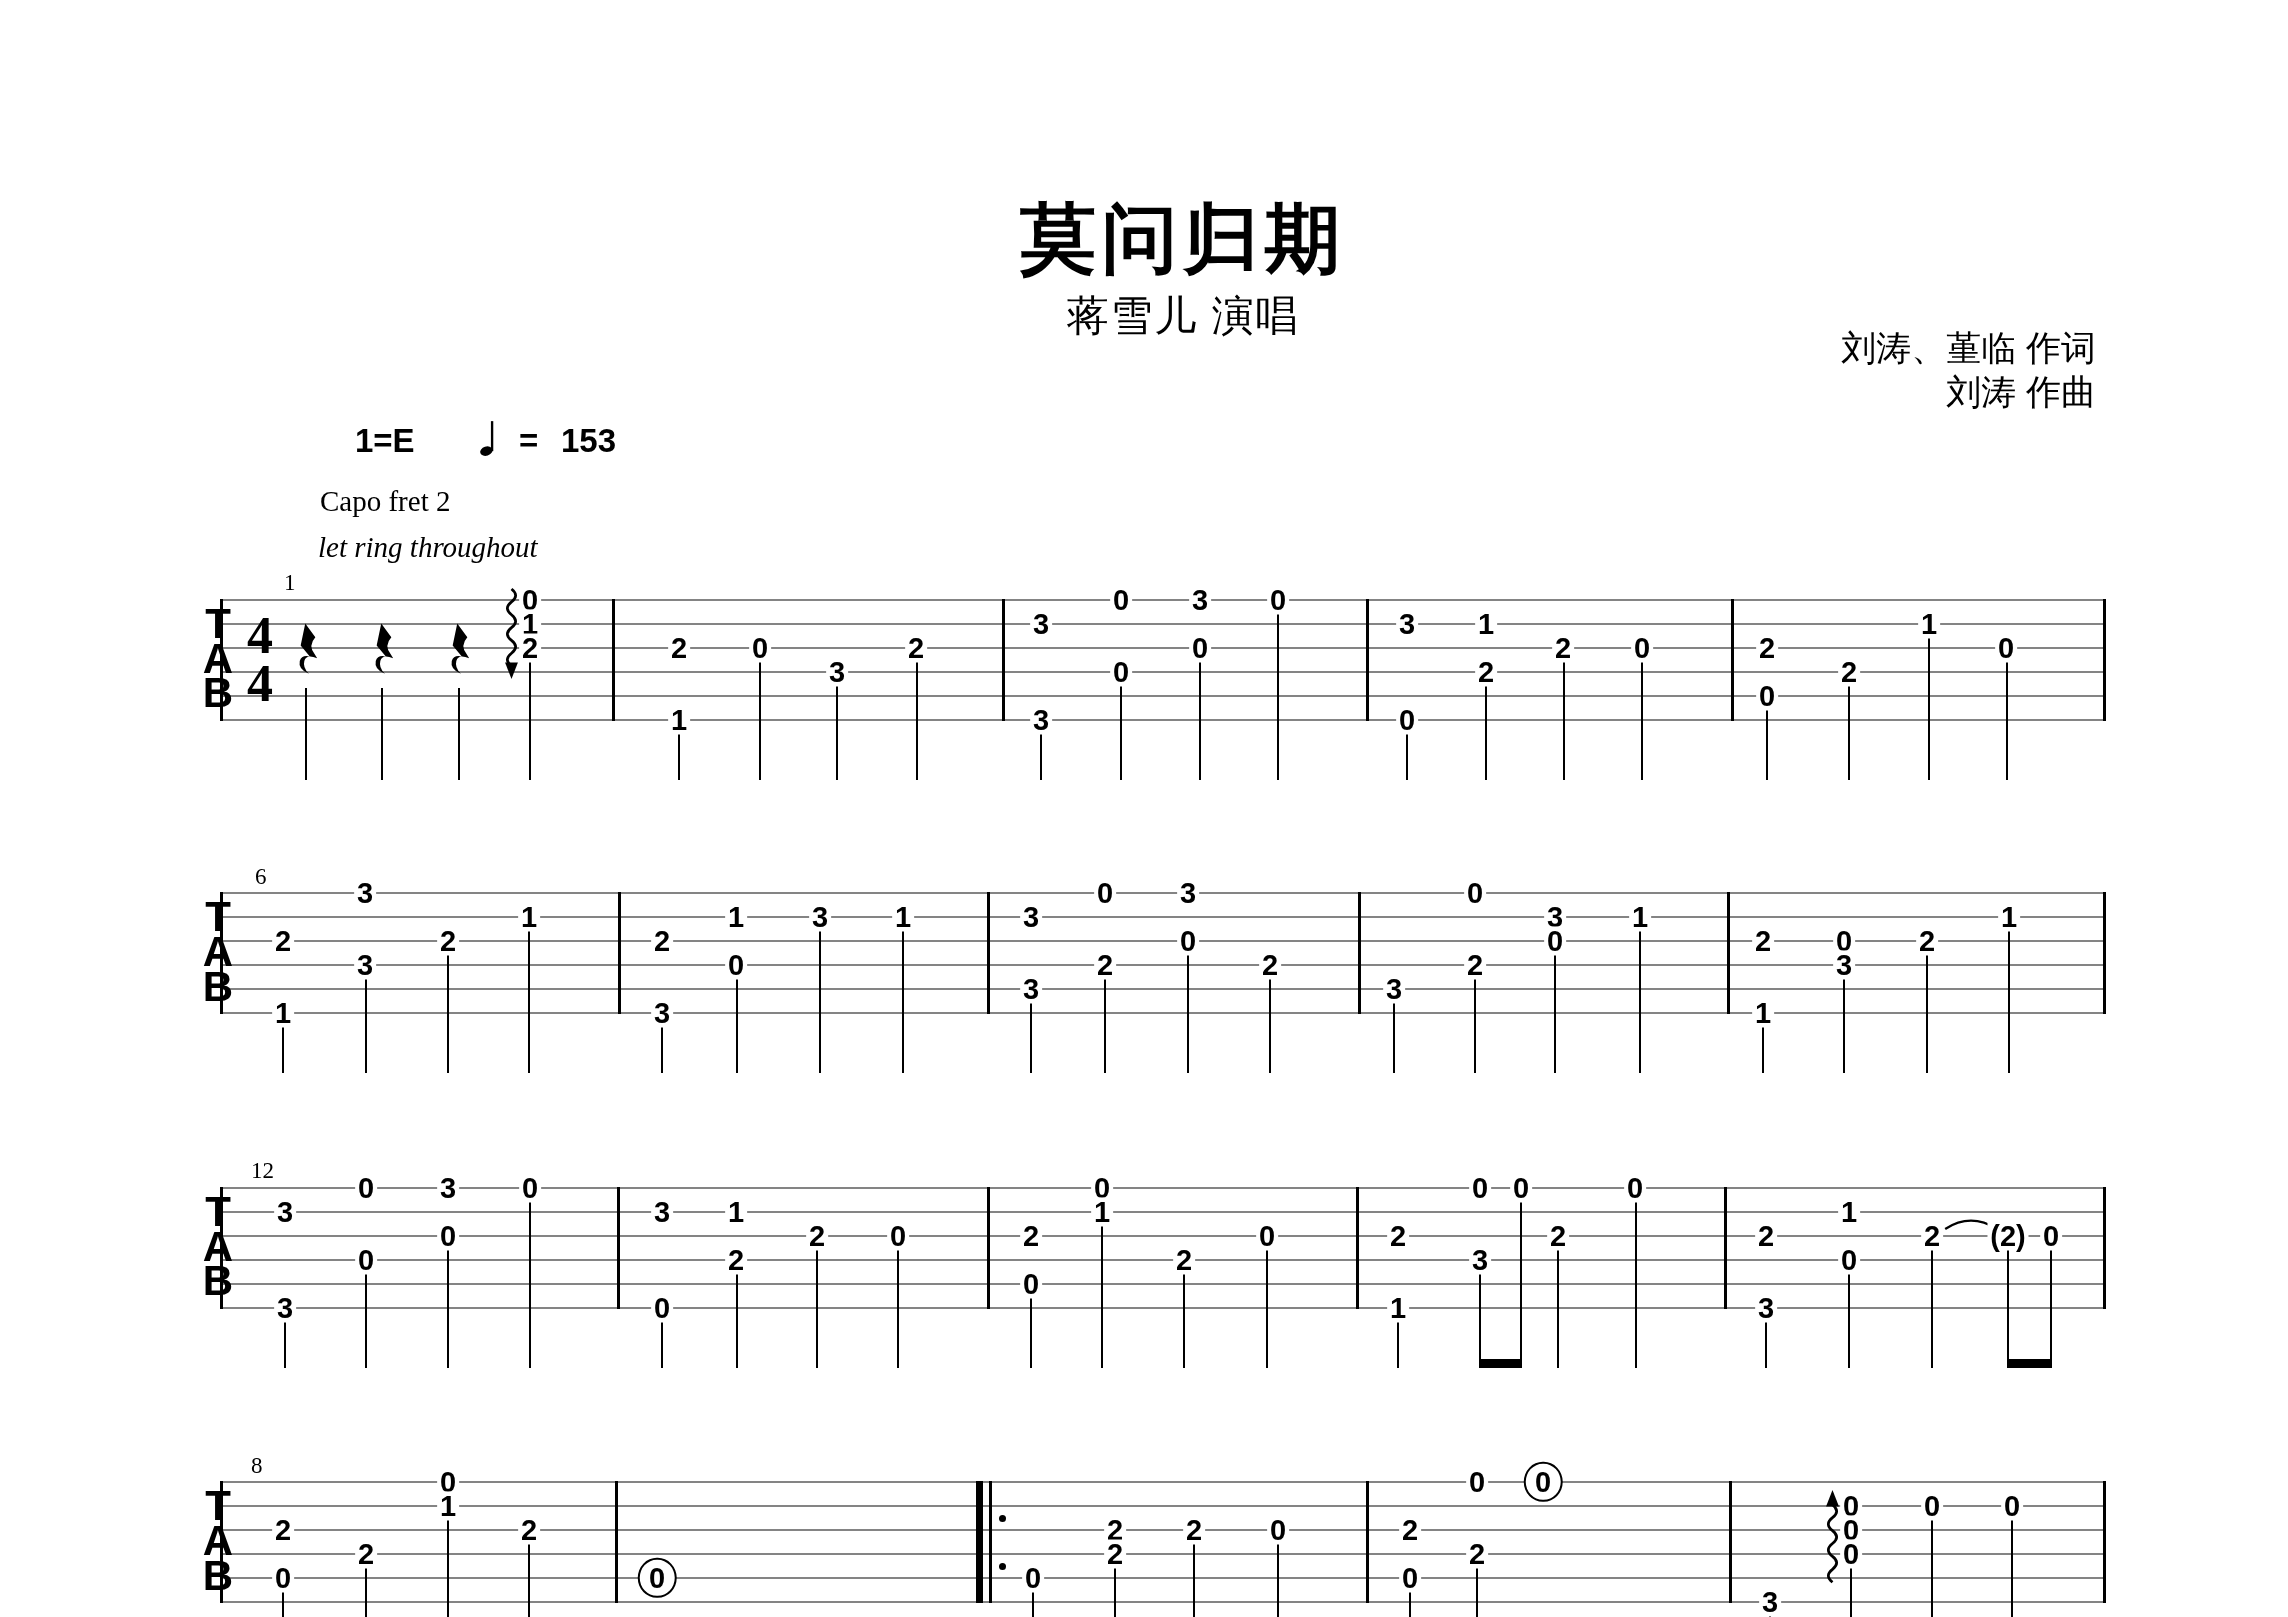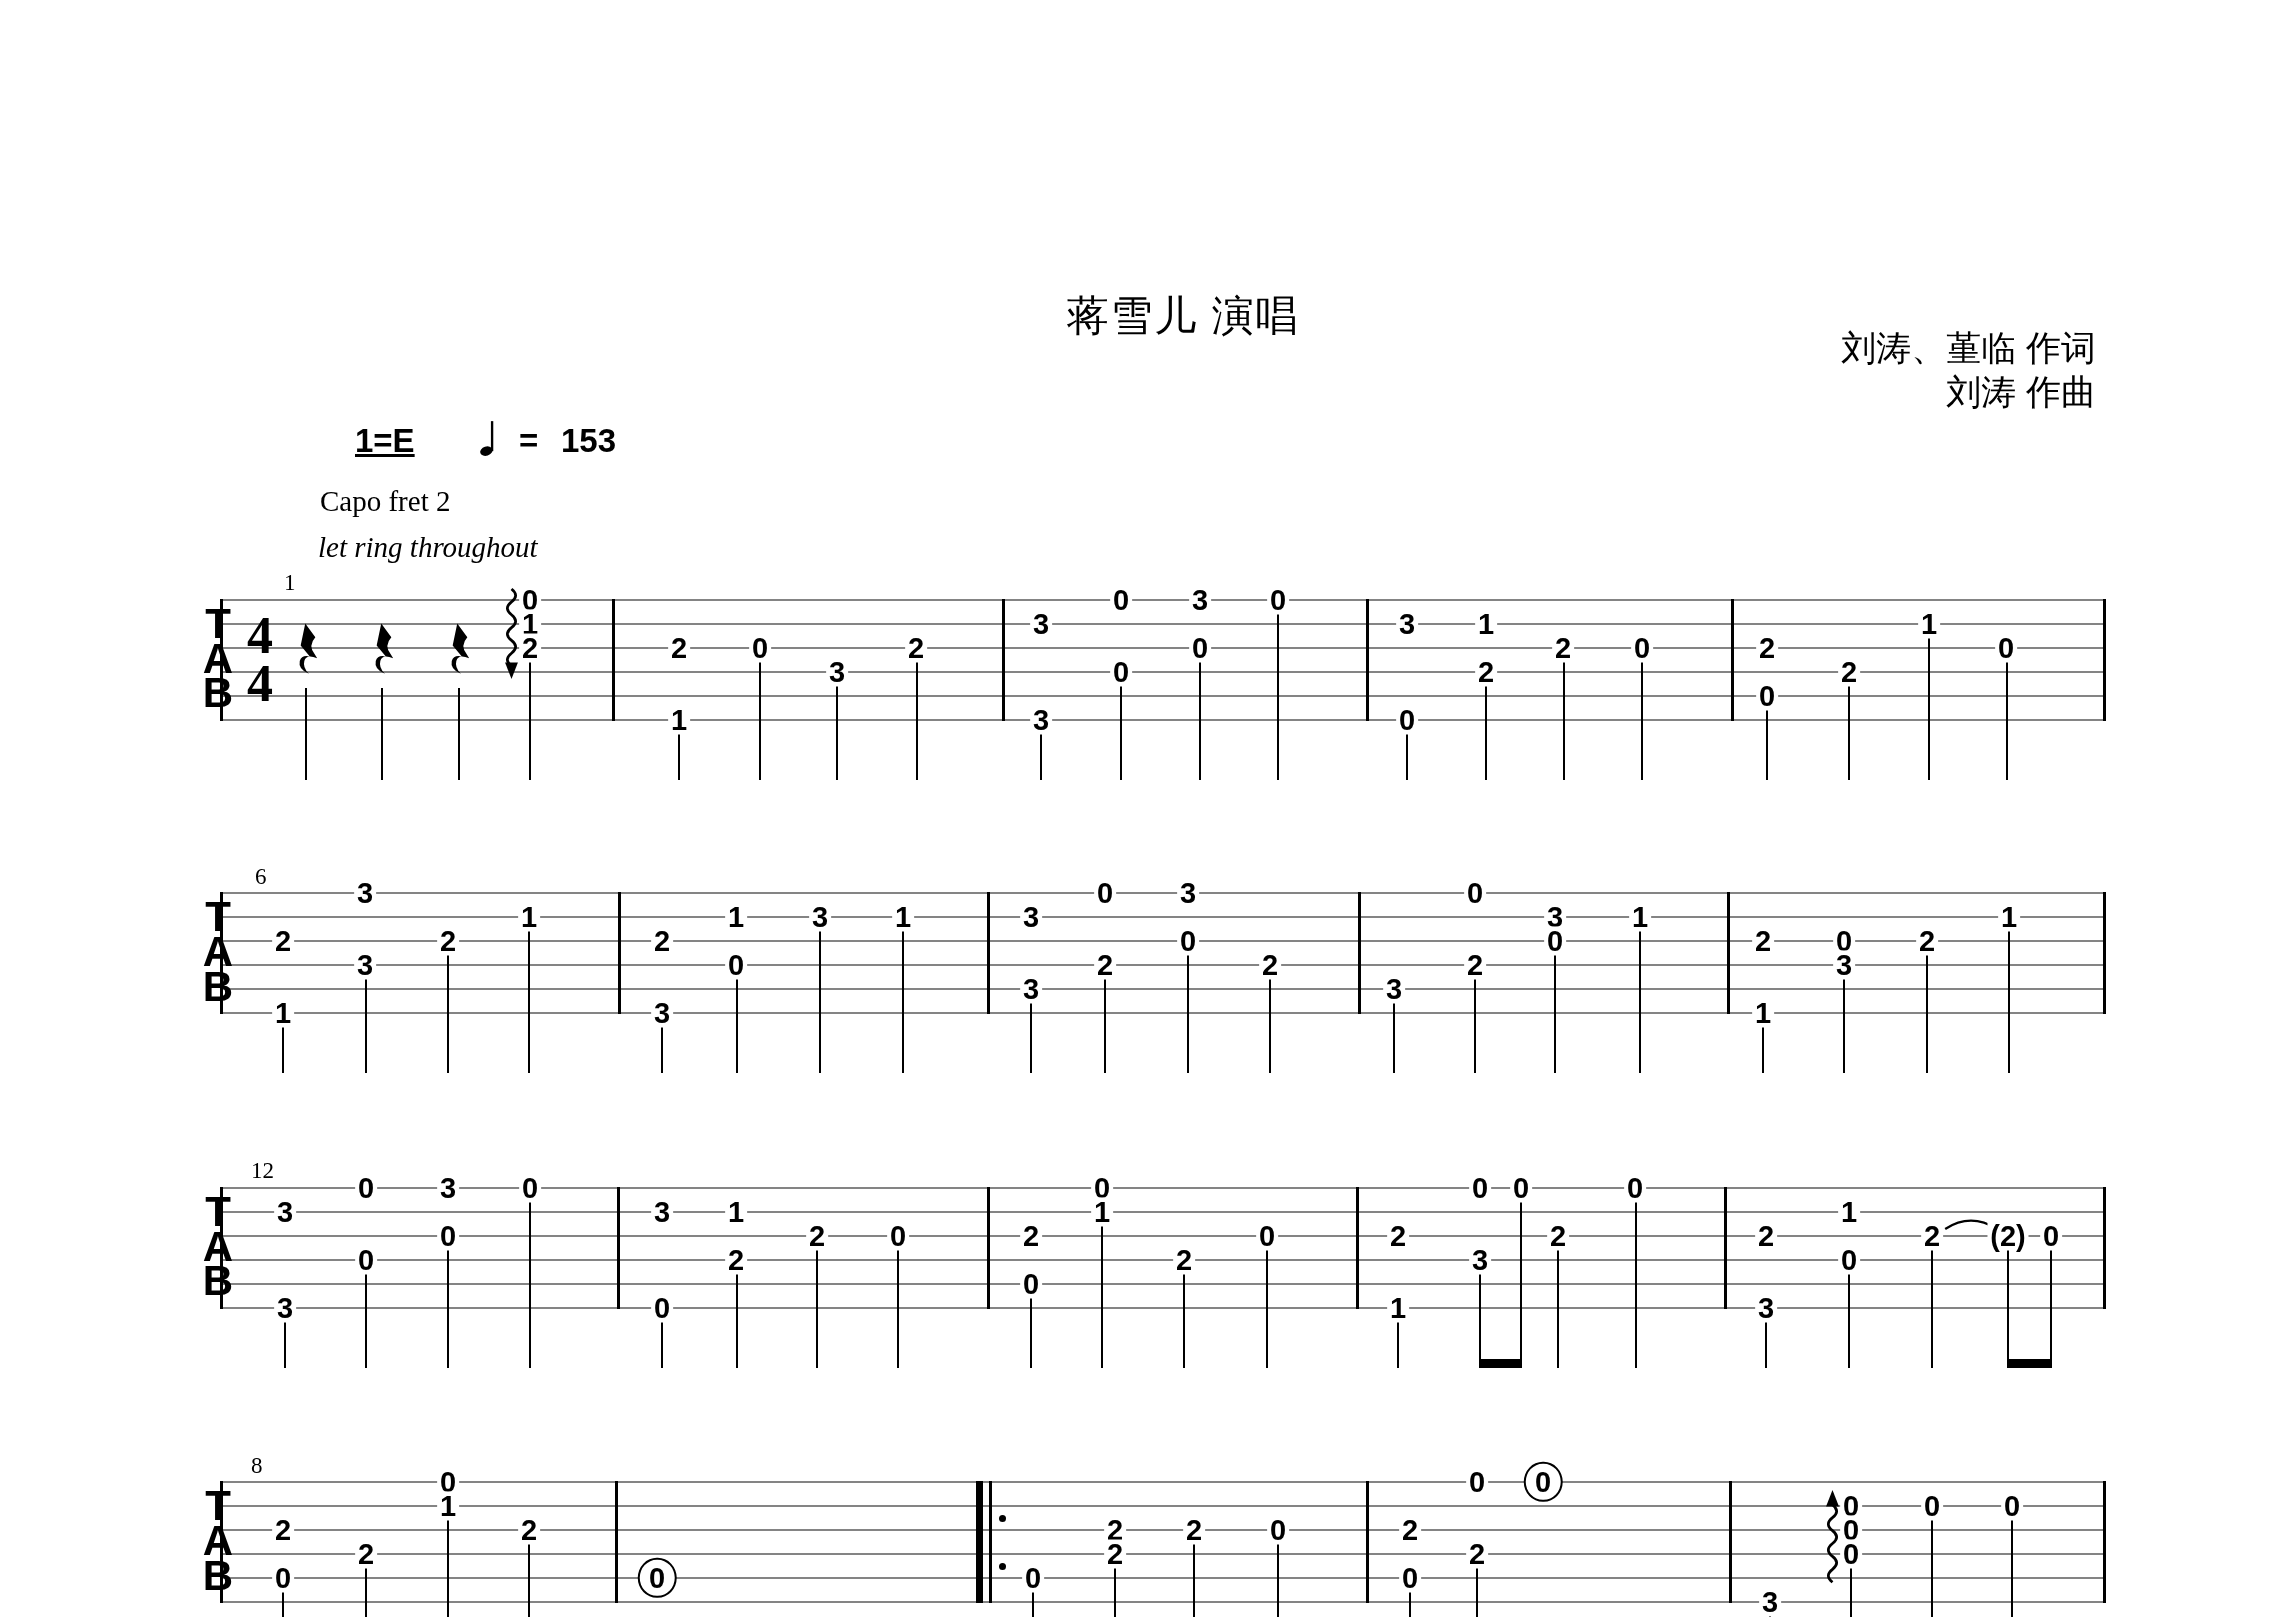--- a/index.html
+++ b/index.html
@@ -22,25 +22,26 @@
   .fret.circ{border:2.8px solid #000;border-radius:50%;padding:3.7px 9.2px;}
   .clefletter{position:absolute;font-size:42px;font-weight:700;line-height:1;transform:translate(-50%,-50%);}
   .tsig{position:absolute;font-family:"Liberation Serif",serif;font-size:52px;font-weight:700;line-height:1;transform:translate(-50%,-50%);}
   .dot{position:absolute;width:7.4px;height:7.4px;border-radius:50%;background:#000;}
   svg{position:absolute;overflow:visible;}
 </style>
 </head>
 <body>
 
 <div id="page">
+  <div class="abs title" style="left:1183px;top:189px;">莫问归期</div>
   <div class="abs subtitle" style="left:1183px;top:288px;">蒋雪儿  演唱</div>
   <div class="abs credit" style="right:193px;top:325px;">刘涛、堇临  作词</div>
   <div class="abs credit" style="right:193px;top:369px;">刘涛  作曲</div>
 
-  <div class="abs tempo" style="left:355px;top:422px;text-decoration:underline;">1=E</div>
+  <div class="abs tempo" style="left:355px;top:422px;">1=E</div>
   <svg style="left:480px;top:417px;" width="20" height="41" viewBox="0 0 22 44">
     <ellipse cx="7" cy="37" rx="7" ry="5" fill="#000" transform="rotate(-18 7 37)"></ellipse>
     <rect x="12" y="4" width="2.6" height="33" fill="#000"></rect>
   </svg>
   <div class="abs tempo" style="left:519px;top:422px;">=</div>
   <div class="abs tempo" style="left:561px;top:422px;">153</div>
   <div class="abs capo" style="left:320px;top:485px;">Capo fret 2</div>
   <div class="abs letring" style="left:318px;top:531px;">let ring throughout</div>
 
   <div id="score" class="abs" style="left:0;top:0;width:2289px;height:1618px;">

